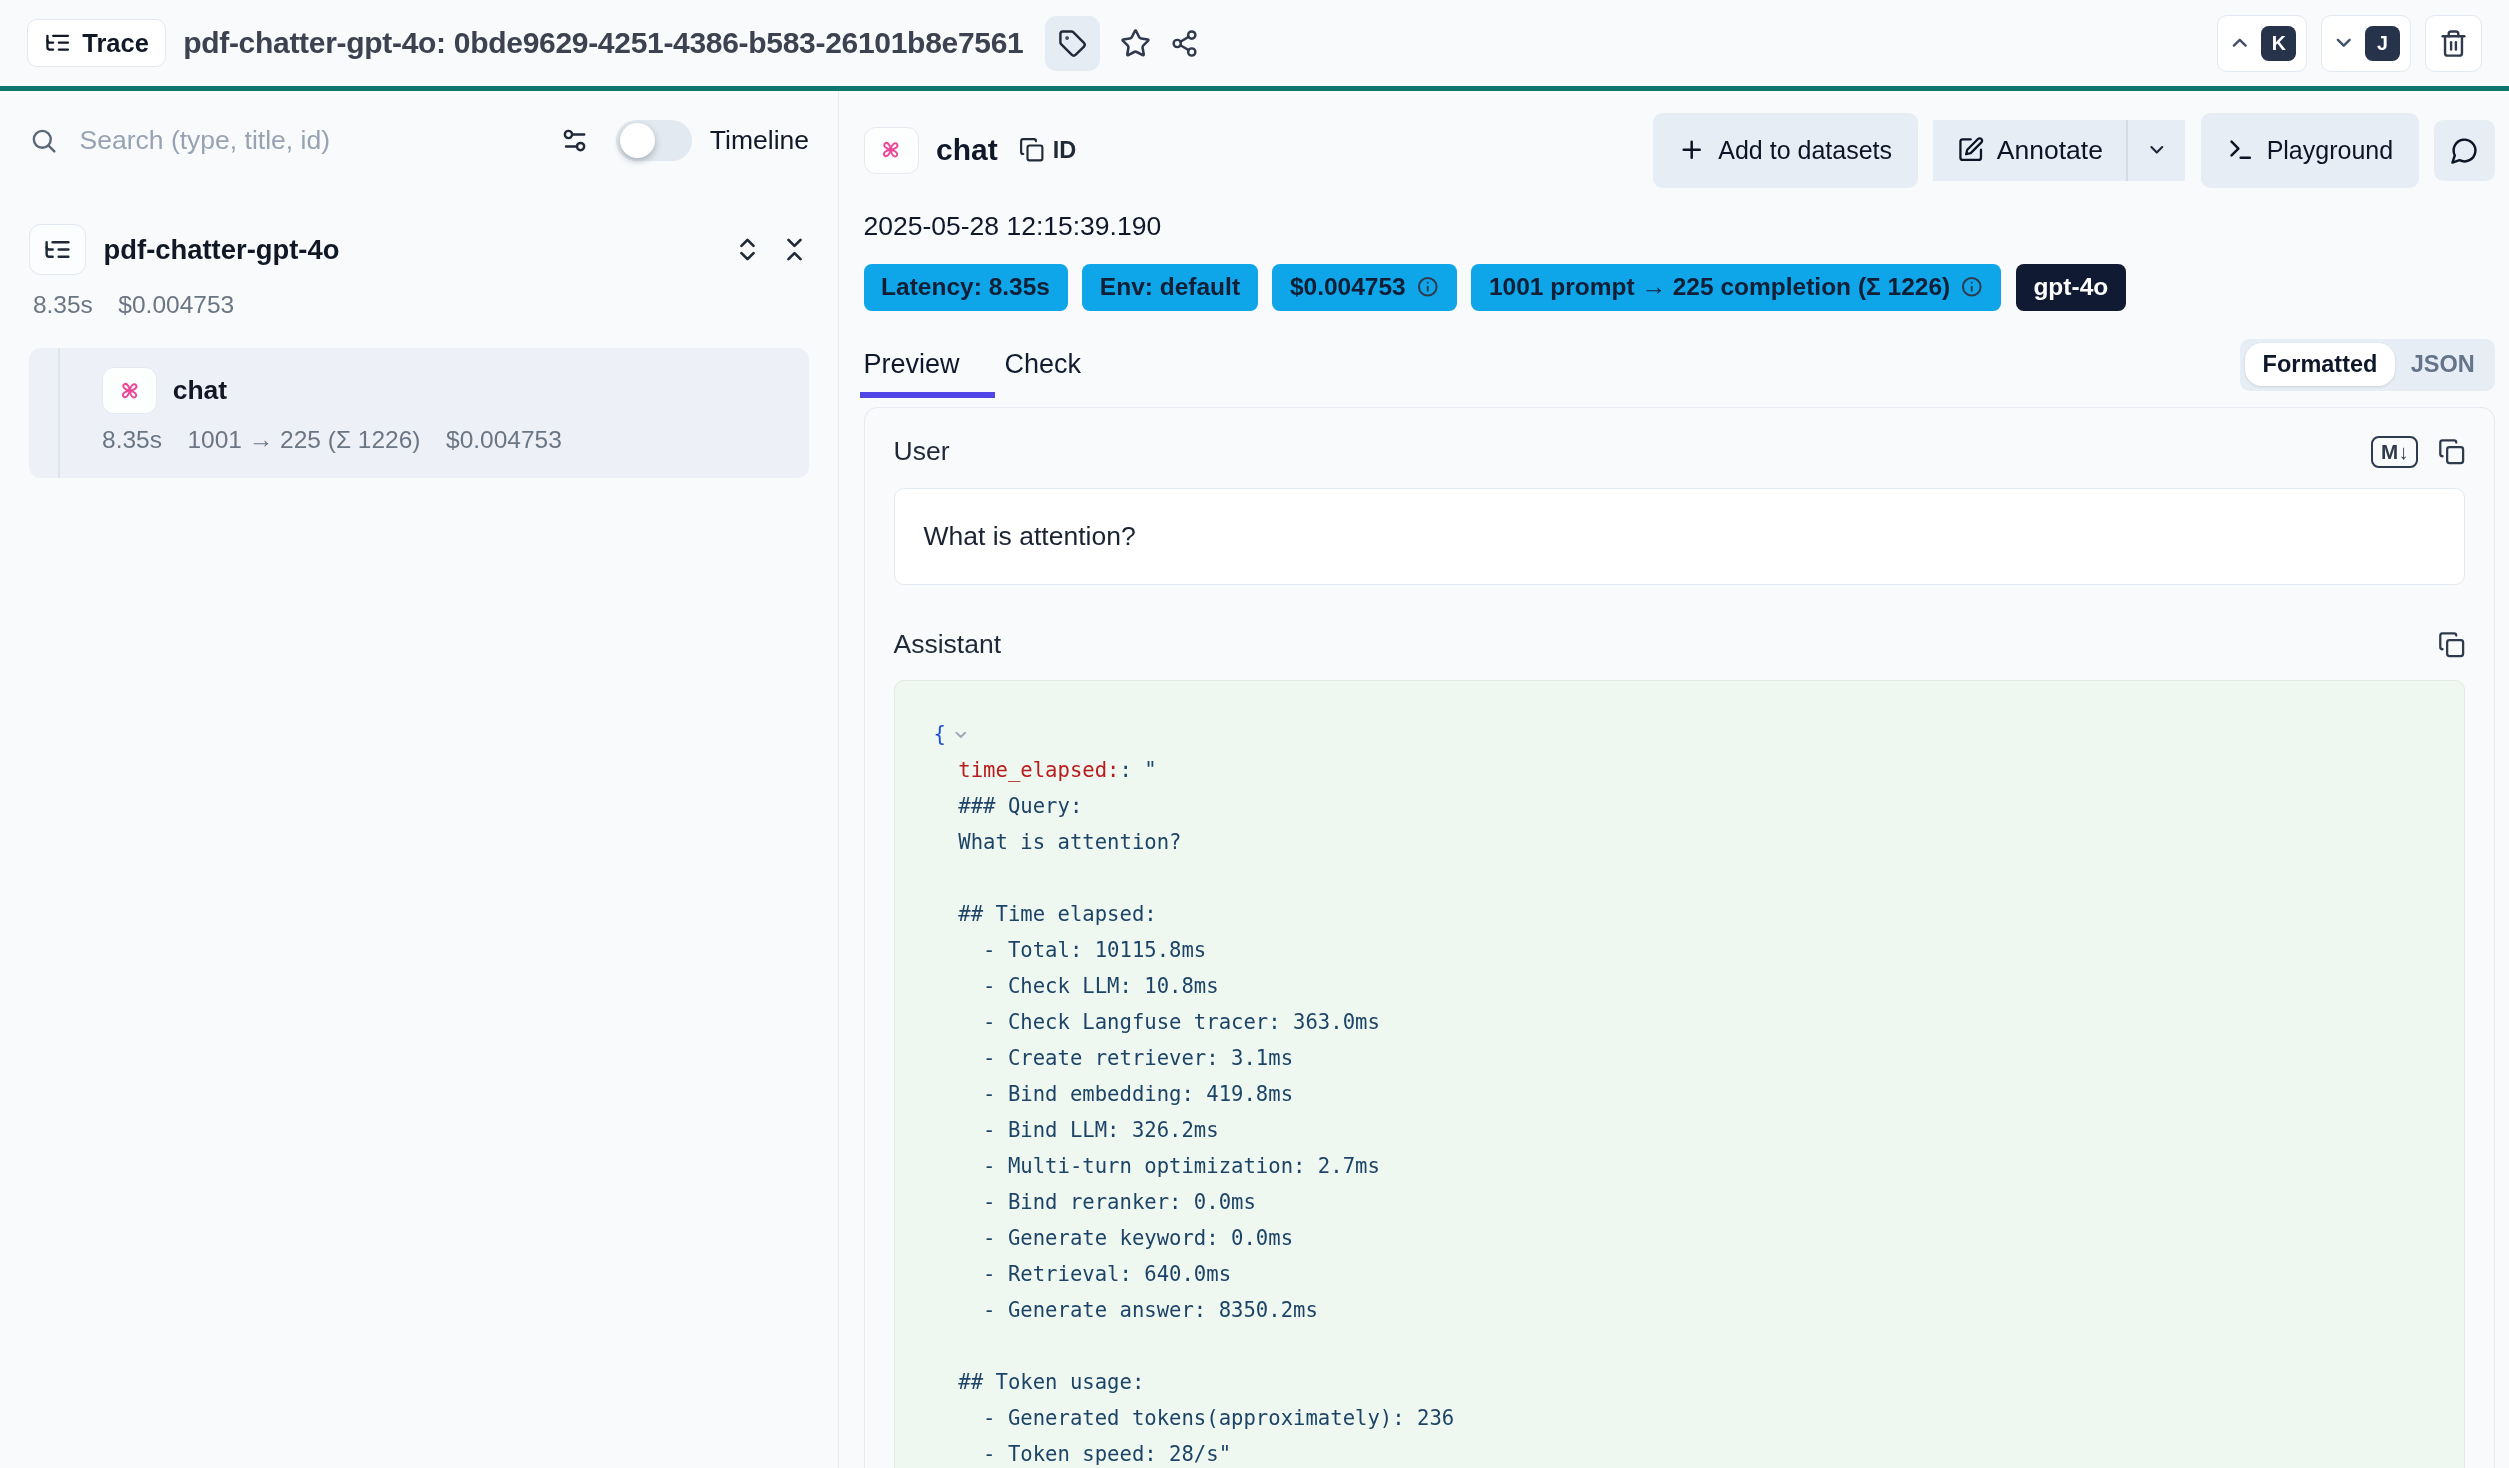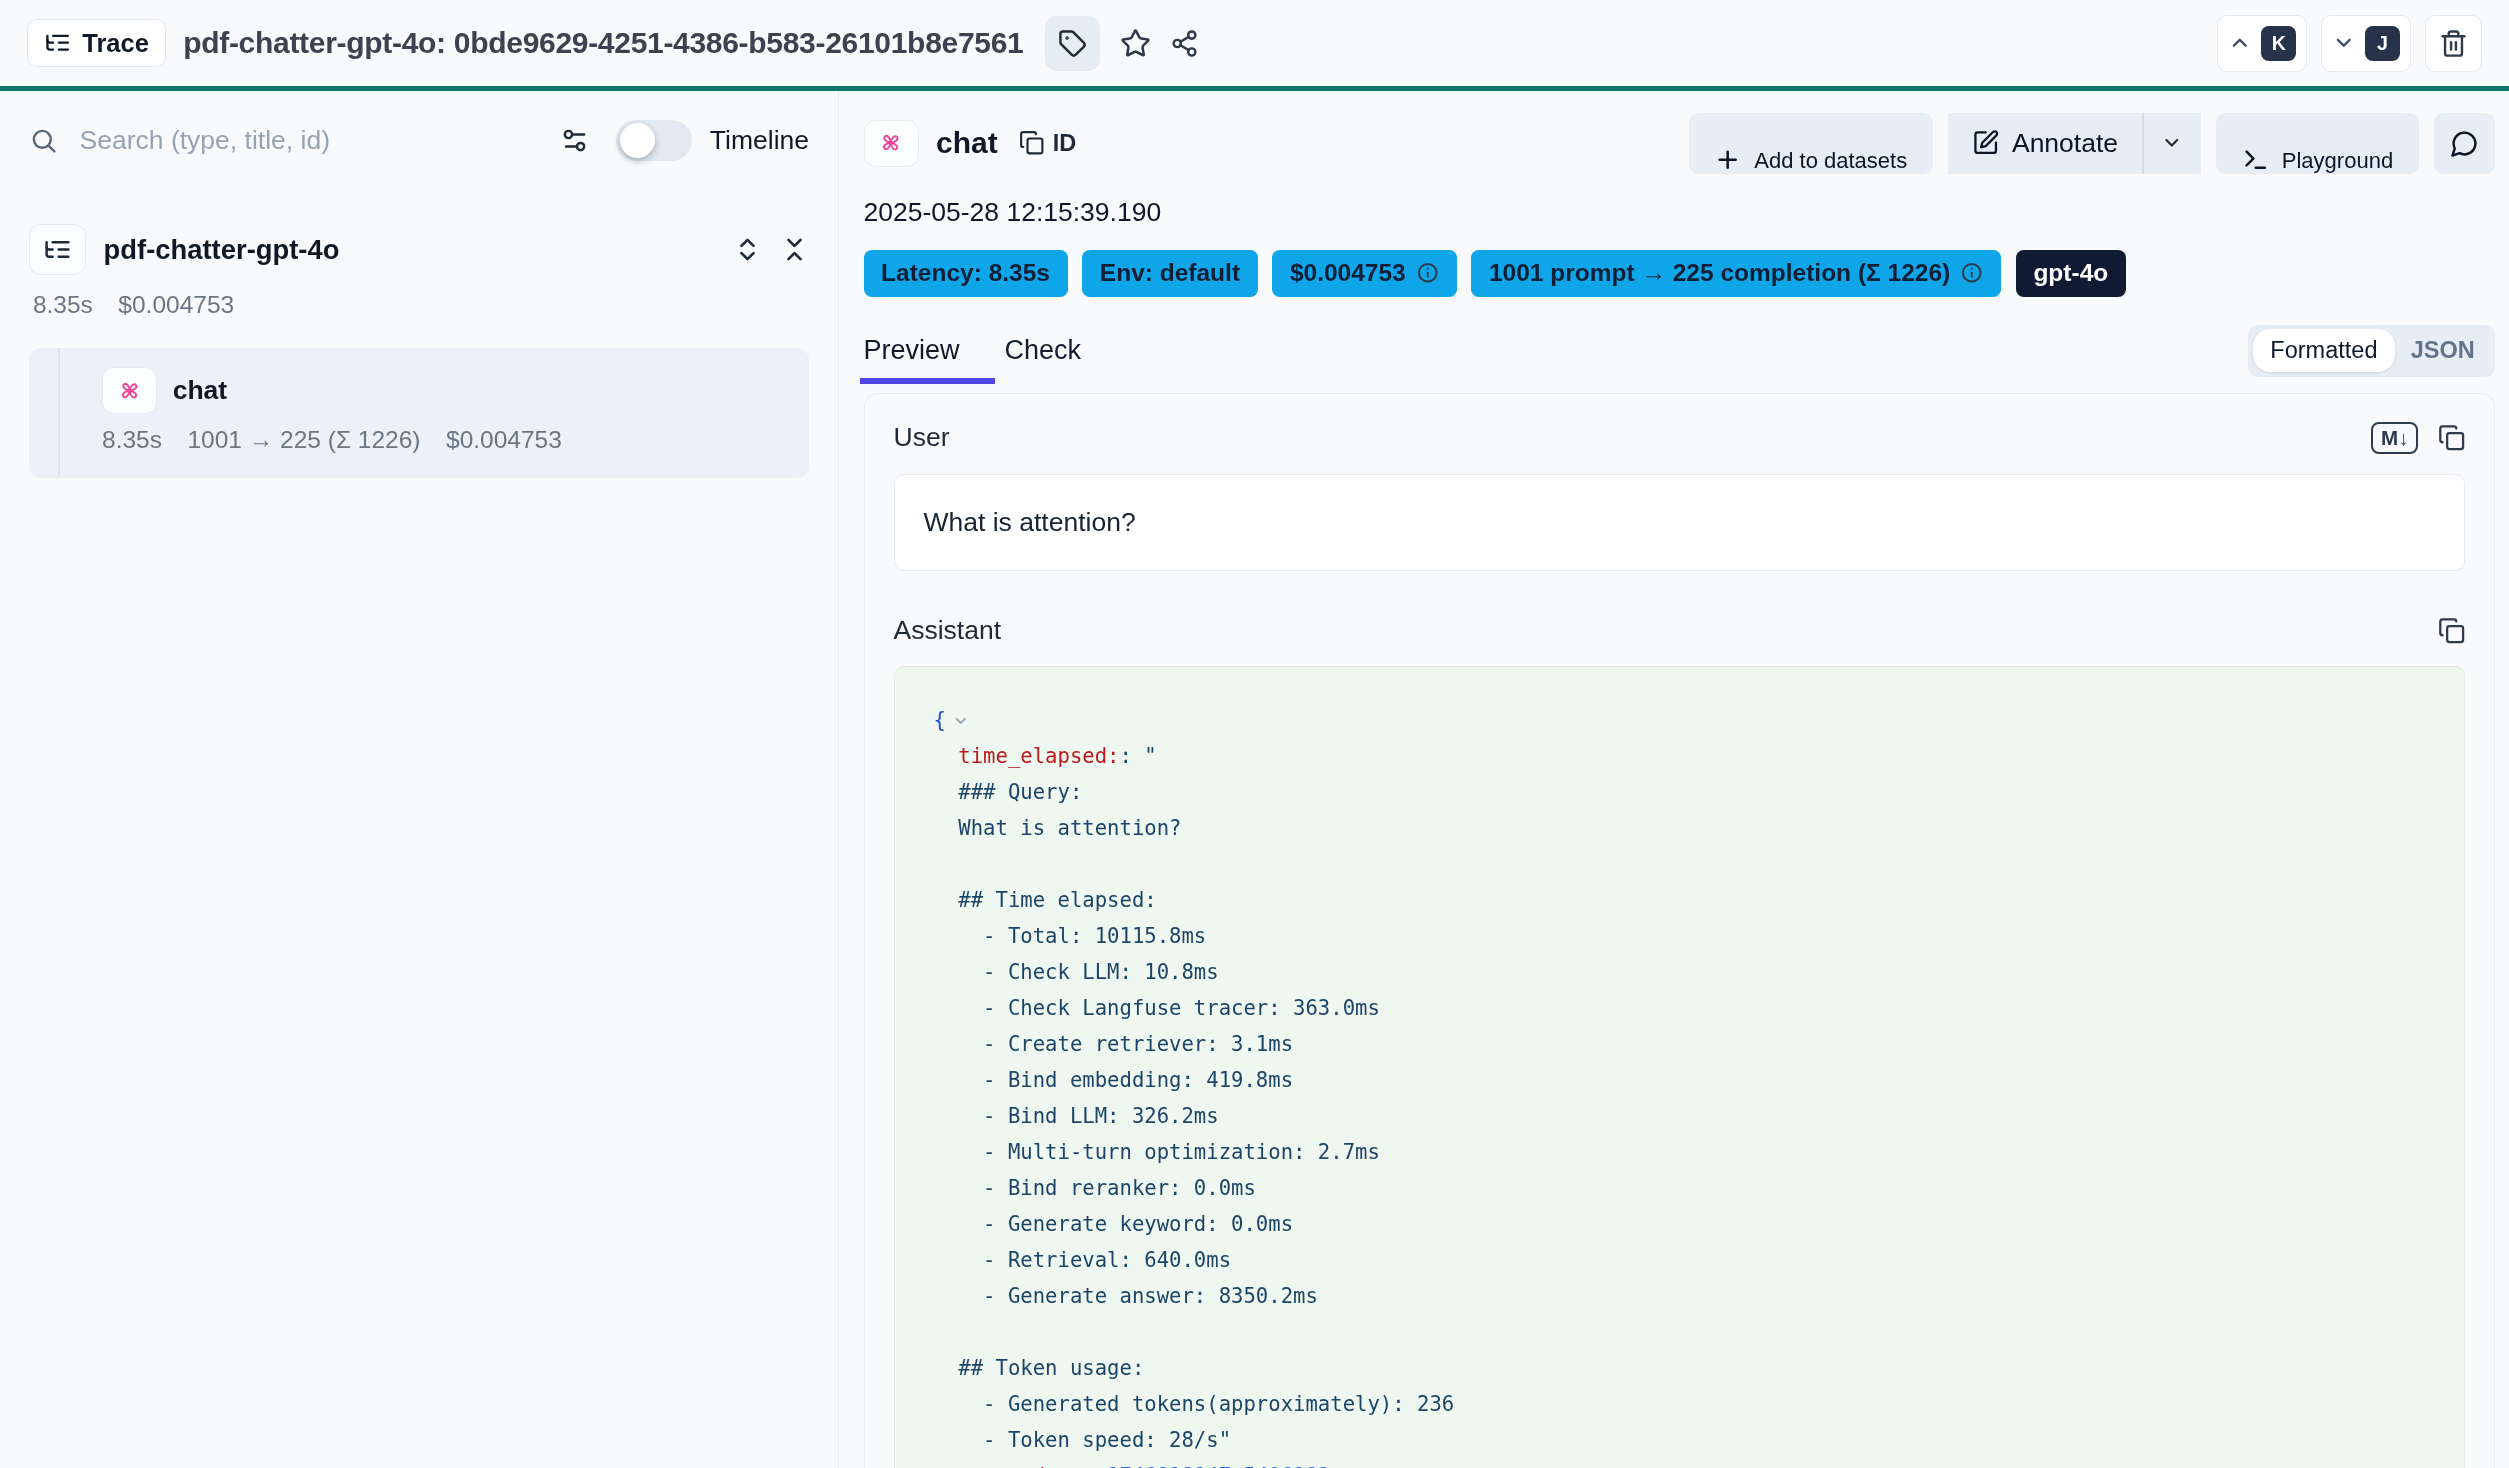--- a/index.html
+++ b/index.html
@@ -81,22 +81,22 @@
   .main {
     position:absolute; top:91px; left:840px; right:0; bottom:0;
     padding:21.6px 13.7px 0 23.5px; display:flex; flex-direction:column;
   }
   .main-head { display:flex; align-items:center; }
   .main-title { font-size:30px; font-weight:700; margin-left:17.6px; color:#0f172a; }
   .id-group { display:flex; align-items:center; gap:7.8px; margin-left:21.6px; color:#1f2937; }
   .id-label { font-size:23.5px; font-weight:600; }
   .head-actions { margin-left:auto; display:flex; gap:15.7px; align-items:center; }
   .btn {
-    height:61px; background:#e7edf4; border-radius:9.8px; display:flex; align-items:flex-end;
-    gap:12.7px; padding:0 25.5px; font-size:22px; color:#0b1526; font-weight:500; white-space:nowrap; cursor:default;
+    height:75px; background:#e7edf4; border-radius:9.8px; display:flex; align-items:center;
+    gap:12.7px; padding:0 25.5px; font-size:25px; color:#0b1526; font-weight:500; white-space:nowrap; cursor:default;
   }
   .split-btn { display:flex; align-items:stretch; background:#e7edf4; border-radius:0; height:61px; }
   .split-main { display:flex; align-items:center; gap:12.7px; padding:0 23.5px; font-size:26.5px; font-weight:500; color:#0b1526; }
   .split-divider { width:2px; background:#d3dce6; margin:0; }
   .split-caret { width:57px; display:flex; align-items:center; justify-content:center; color:#1f2937; }
   .icon-only-btn { width:61px; height:61px; background:#e7edf4; border-radius:9.8px; display:flex; align-items:center; justify-content:center; color:#0b1526; }
 
   .timestamp { margin-top:23.5px; font-size:26.5px; color:#0f172a; font-weight:500; }
 
   .badges-row { margin-top:21.6px; display:flex; gap:14.7px; flex-wrap:nowrap; }
@@ -107,21 +107,21 @@
   .pill.dark { background:#101b33; color:#ffffff; }
   .info-wrap { display:flex; color:#2f3a4c; }
 
   .tabs-row { margin-top:25.5px; display:flex; align-items:center; height:57px; }
   .tab { font-size:27px; font-weight:500; color:#0f172a; margin-right:45px; position:relative; }
   .tab.active::after {
     content:""; position:absolute; left:-3.9px; bottom:-17.6px; width:calc(100% + 39px); height:5.9px; background:#4f46e5;
   }
   .tab.inactive { color:#111c2e; }
   .seg-control { margin-left:auto; background:#e7edf4; border-radius:9.8px; padding:4.9px; display:flex; align-items:center; }
-  .seg-on { background:#fff; border-radius:17px; padding:7.8px 17.6px; font-size:23.5px; font-weight:400; color:#0f172a; box-shadow:0 1px 2.9px rgba(15,23,42,.12); }
+  .seg-on { background:#fff; border-radius:17px; padding:7.8px 17.6px; font-size:23.5px; font-weight:700; color:#0f172a; box-shadow:0 1px 2.9px rgba(15,23,42,.12); }
   .seg-off { padding:7.8px 15.7px; font-size:23.5px; font-weight:600; color:#64748b; }
 
   .content-panel {
     margin-top:13.7px; border:1px solid #e6ebf1; border-bottom:none; border-radius:13.7px 13.7px 0 0;
     flex:1; padding:27.4px 29px 0 29px; overflow:hidden;
   }
   .section-head { display:flex; align-items:center; height:33px; }
   .section-label { font-size:26.5px; color:#1f2937; font-weight:500; }
   .section-actions { margin-left:auto; display:flex; align-items:center; gap:19.6px; color:#2f3a4c; }
   .md-chip { border:2.5px solid #2f3a4c; border-radius:7.8px; padding:2px 7.8px; font-size:20.6px; font-weight:700; color:#2f3a4c; }

